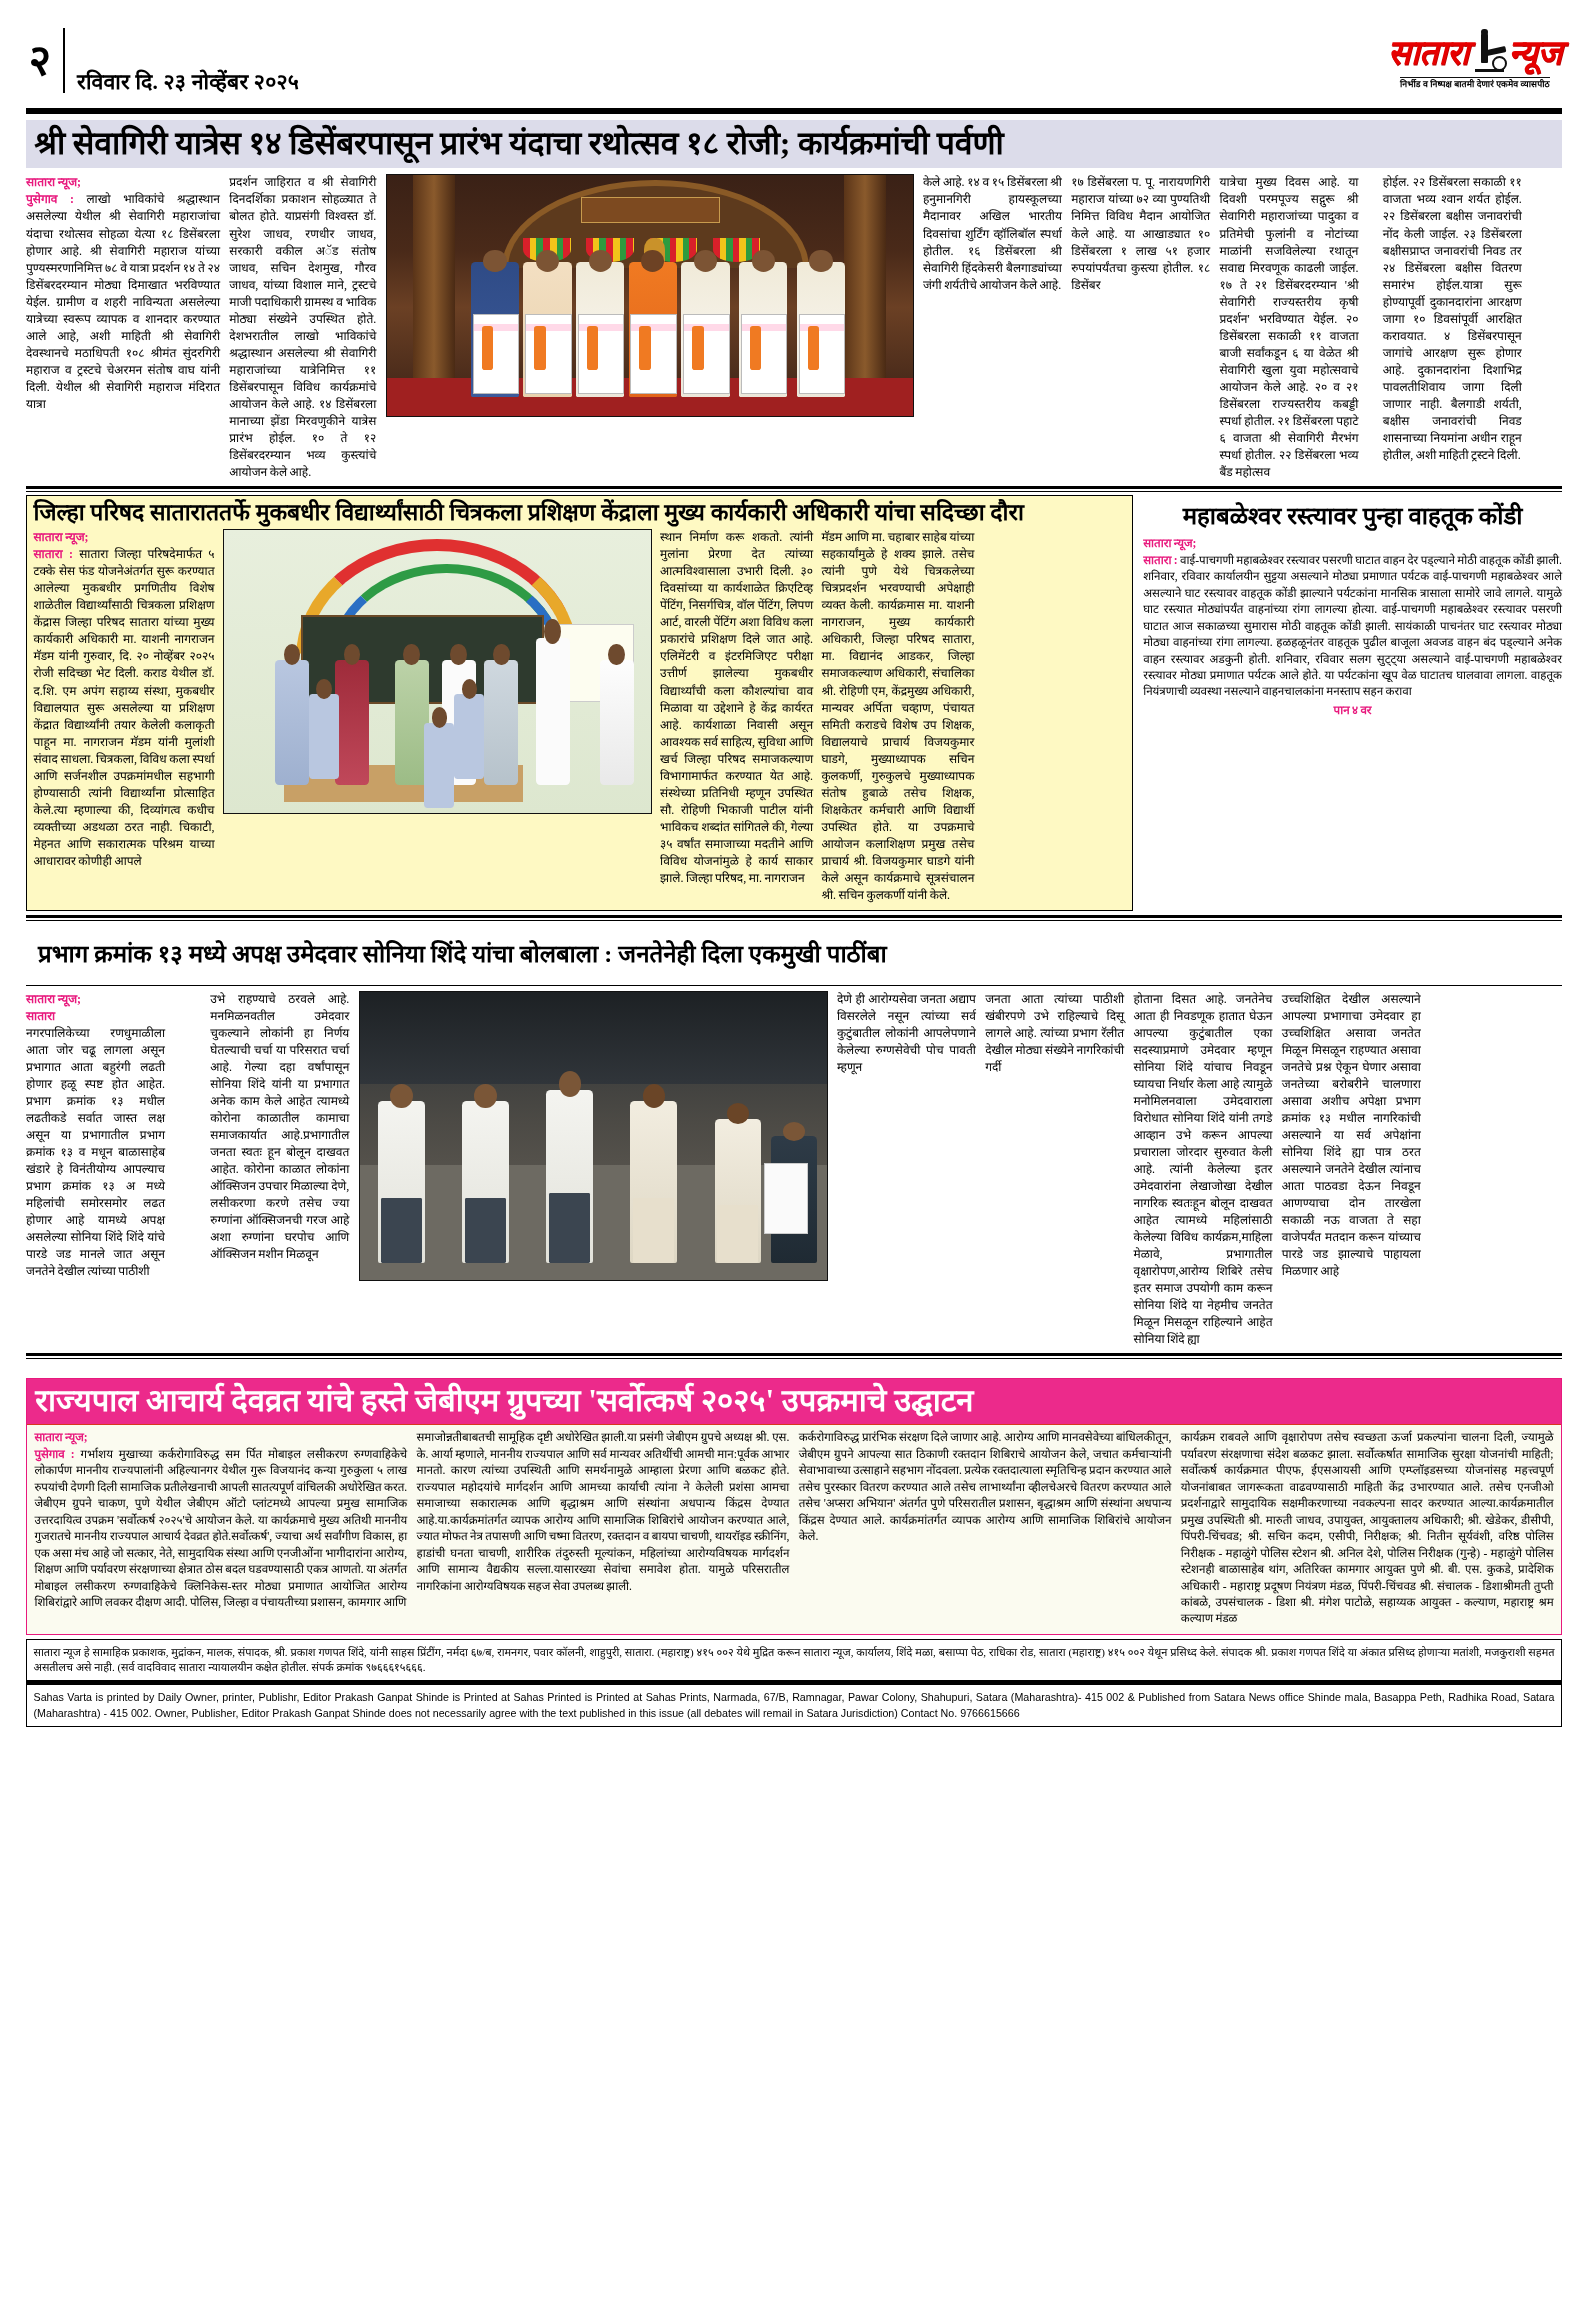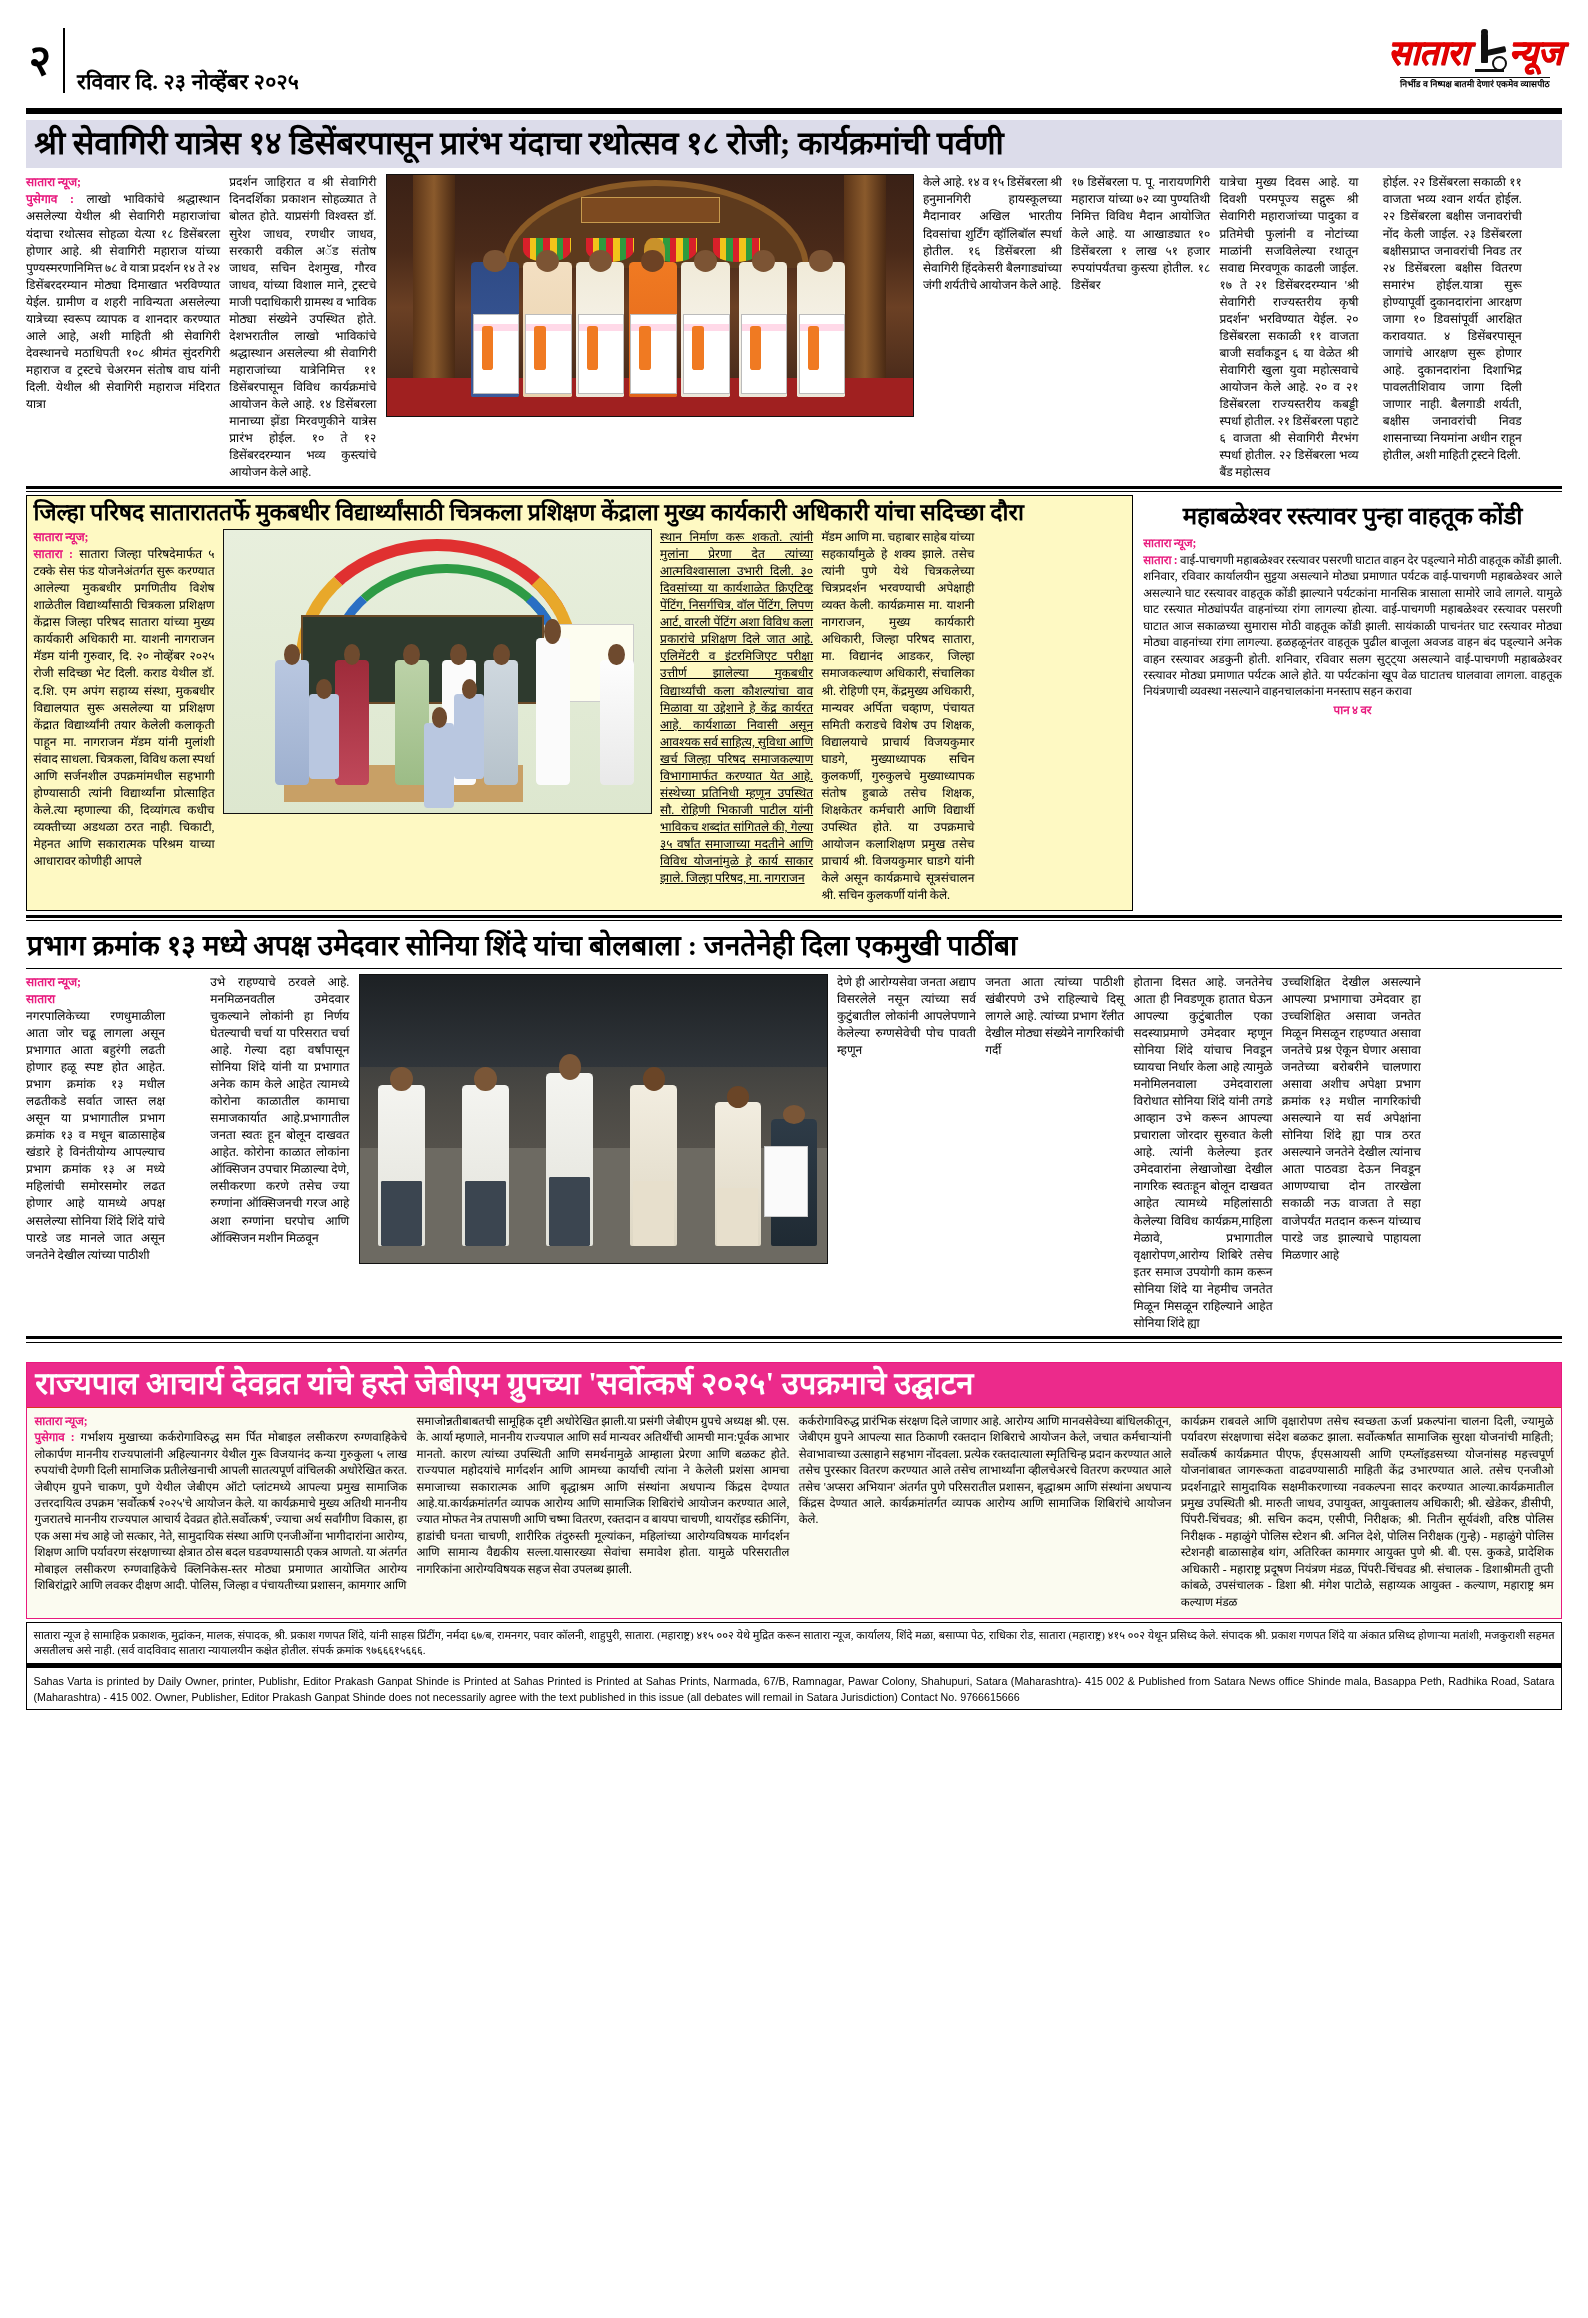--- a/index.html
+++ b/index.html
@@ -163,21 +163,21 @@
   
   .a2{margin-top:2.8px;}
   .a2 .split{display:flex;gap:0;}
   .a2 .left{flex:none;width:1107px;background:#fef9c3;border:1.4px solid #000;
     box-sizing:border-box;padding:4.6px 6.5px 5.6px 6.5px;}
   .a2 .right{flex:1;box-sizing:border-box;padding:0 0 0 10.2px;}
   .a2 h1{font-size:23px;line-height:1.1;margin:0 0 2.8px 0;font-weight:bold;}
   .a2 .body{display:flex;gap:8.3px;margin-top:3.7px;}
   .a2 .c1{width:181px;}
   .a2 .photo2{width:427px;height:283px;flex:none;}
-  .a2 .c2{width:153px;text-decoration:underline;}
+  .a2 .c2{width:153px;}
   .a2 .c3{width:153px;}
   .sidehead{
     font-size:24px;font-weight:bold;line-height:1.12;text-align:center;
     padding:8.3px 0 6.5px 0;
   }
   .a2 .right .col{width:100%;font-size:11.6px;}
 
   
   .cls{position:absolute;inset:0;background:#eef1e4;}
   .cls .wall{position:absolute;inset:0;background:linear-gradient(#e8efdd,#dde7cf);}
@@ -209,21 +209,21 @@
   .kid .hd{position:absolute;left:24%;top:-18%;width:52%;height:24%;border-radius:50%;background:#6e4a2e;}
   .adult{
     position:absolute;bottom:10%;width:8%;height:44%;background:#fbfbfb;border-radius:4.2px;
   }
   .adult .hd{position:absolute;left:26%;top:-13%;width:48%;height:17%;border-radius:50%;background:#6e4a2e;}
   .sari{background:linear-gradient(#9e2b3a,#c0485a)!important;}
   .sari2{background:linear-gradient(#bcd2a8,#9cbc86)!important;}
 
   
   .a3{margin-top:1.9px;}
-  .a3 h1{font-size:28px;line-height:1.1;margin:1px;padding:7.4px 0 5.6px 0;font-weight:bold;}
+  .a3 h1{font-size:24px;line-height:1.1;margin:12px;padding:7.4px 0 5.6px 0;font-weight:bold;}
   .a3 .body{display:flex;gap:9.3px;margin-top:4.6px;}
   .a3 .c1{width:139px;}
   .a3 .c2{width:139px;margin-left:36px;}
   .a3 .photo3{width:467px;height:288px;flex:none;}
   .a3 .c3{width:139px;}
   .a3 .c4{width:139px;}
   .a3 .c5{width:139px;}
   .a3 .c6{width:139px;}
   .contd{color:#e8197d;font-weight:bold;text-align:center;display:block;margin-top:1.9px;}
 

